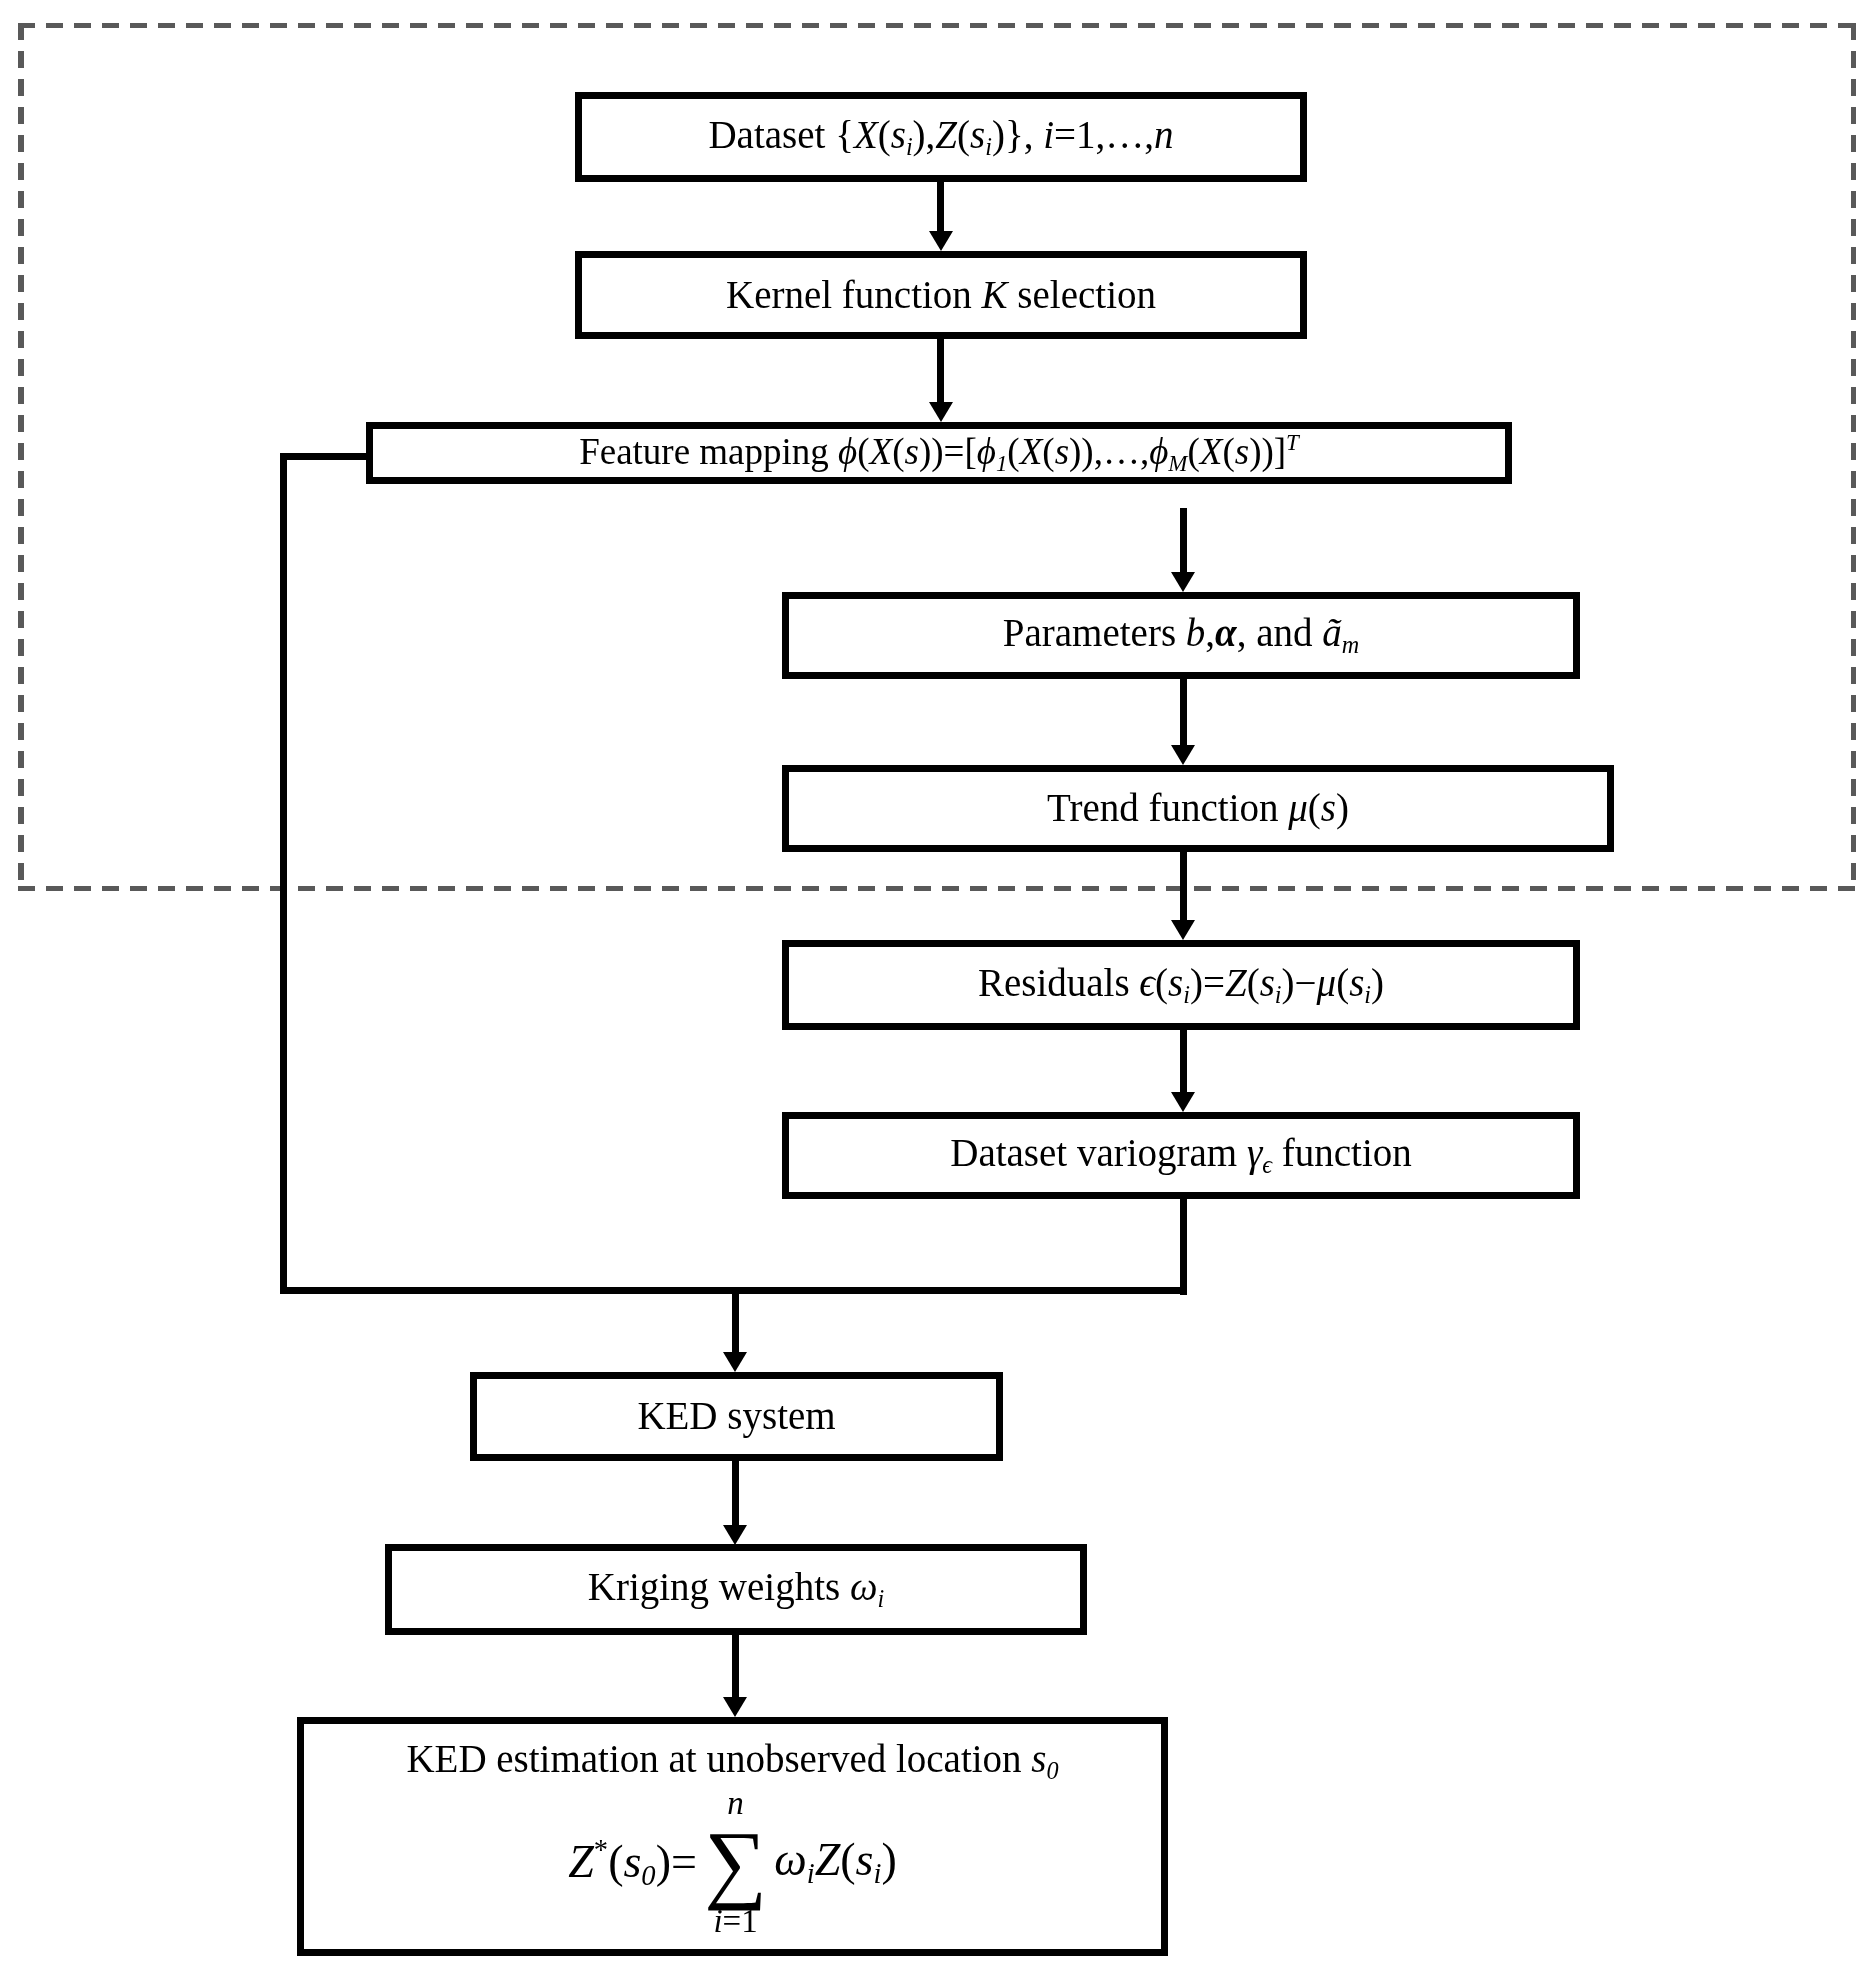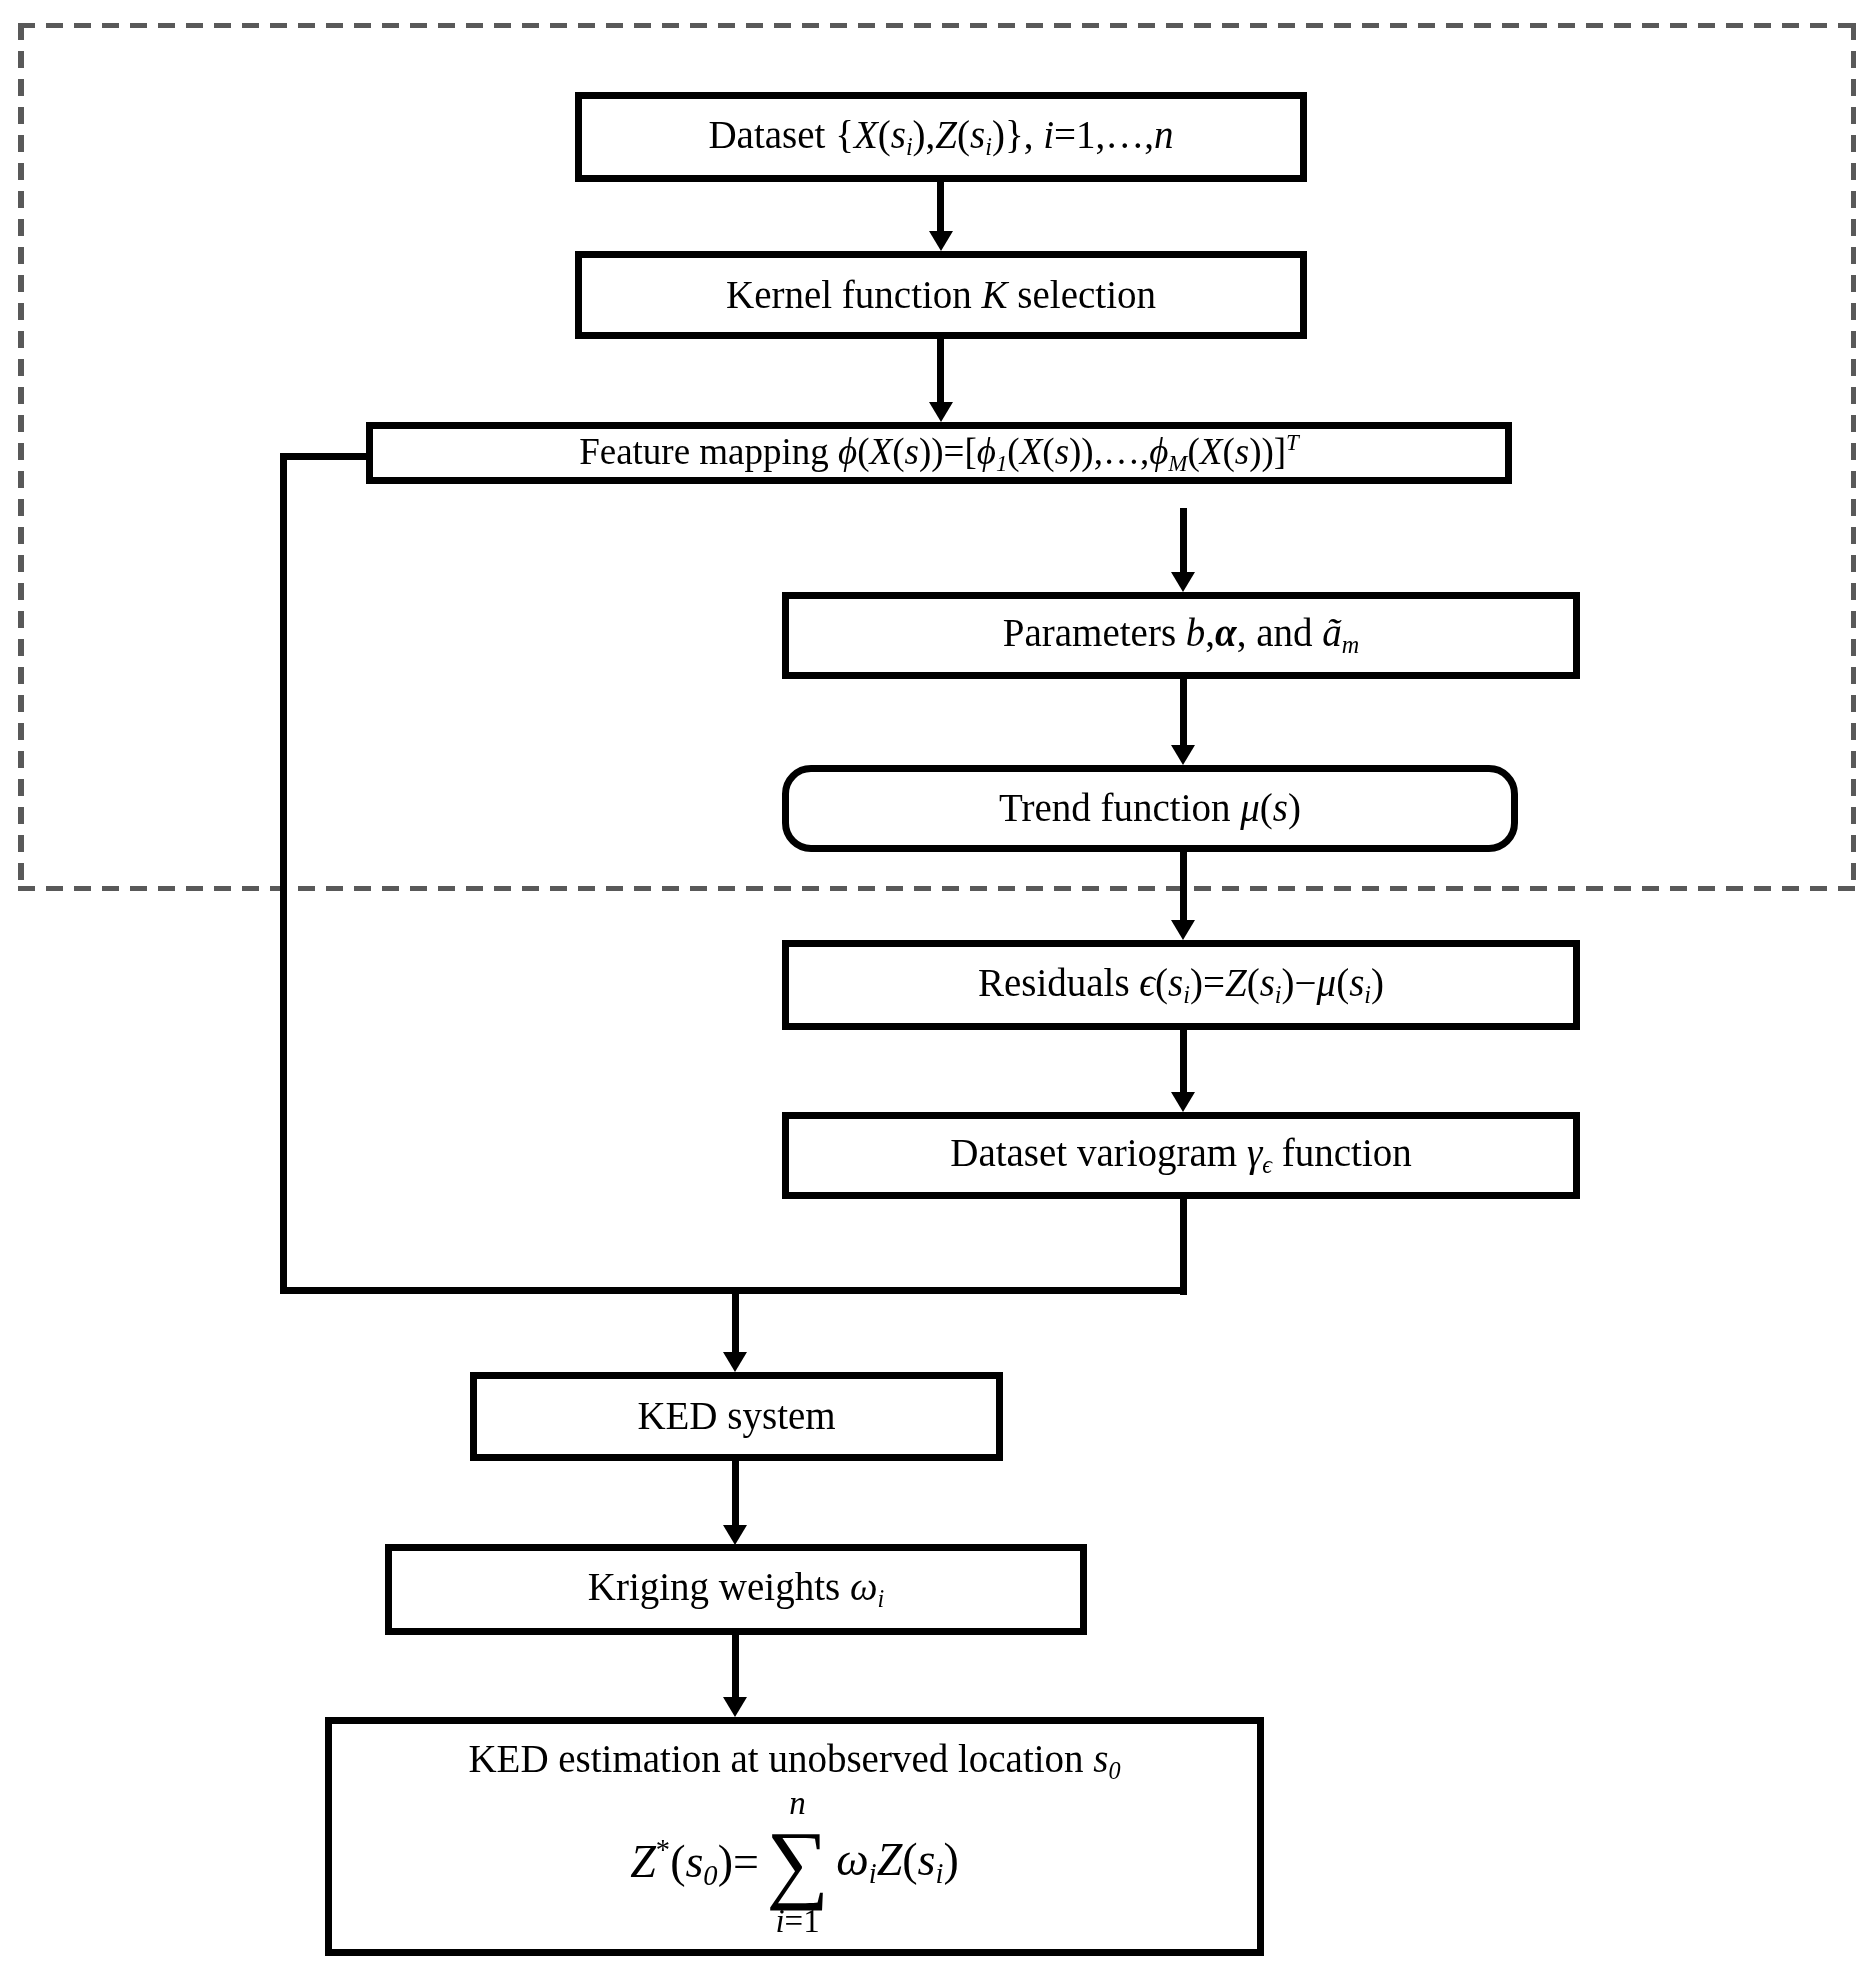--- a/index.html
+++ b/index.html
@@ -22,28 +22,28 @@
   
   .box{
     position:absolute;box-sizing:border-box;border:7.3px solid #000;background:#fff;
     display:flex;align-items:center;justify-content:center;text-align:center;
     font-size:39px;line-height:1.1;white-space:nowrap;
   }
   .box-dataset   {left:575px;top:92px;width:732px;height:90px;}
   .box-kernel    {left:575px;top:251px;width:732px;height:88px;}
   .box-feature   {left:366px; top:422px;width:1146px;height:62px;font-size:37px;}
   .box-parameters{left:782px;top:592px;width:798px;height:87px;}
-  .box-trend     {left:782px;top:765px;width:736px;height:87px;border-radius:29px;}
+  .box-trend     {left:782px;top:765px;width:832px;height:87px;}
   .box-residuals {left:782px;top:940px;width:798px;height:90px;}
   .box-variogram {left:782px;top:1112px;width:798px;height:87px;}
   .box-ked       {left:470px; top:1372px;width:533px;height:89px;}
   .box-weights   {left:385px; top:1544px;width:702px;height:91px;}
   .box-estimation{
-    left:297px;top:1717px;width:939px;height:239px;
-    flex-direction:column;justify-content:flex-start;padding-top:13.6px;gap:1px;margin-left:28px;
+    left:297px;top:1717px;width:871px;height:239px;
+    flex-direction:column;justify-content:flex-start;padding-top:13.6px;gap:1px;
   }
   
   .seg-i{font-style:italic;}
   .seg-b{font-weight:bold;}
   .seg-sub{font-size:62%;vertical-align:-0.28em;}
   .seg-sup{font-size:62%;vertical-align:0.62em;}
   
   .line{position:absolute;background:#000;}
   .feature-stub {left:280px;top:453px;width:93px;height:6.8px;}
   .loop-left    {left:280px;top:453px;width:6.8px;height:841px;}

